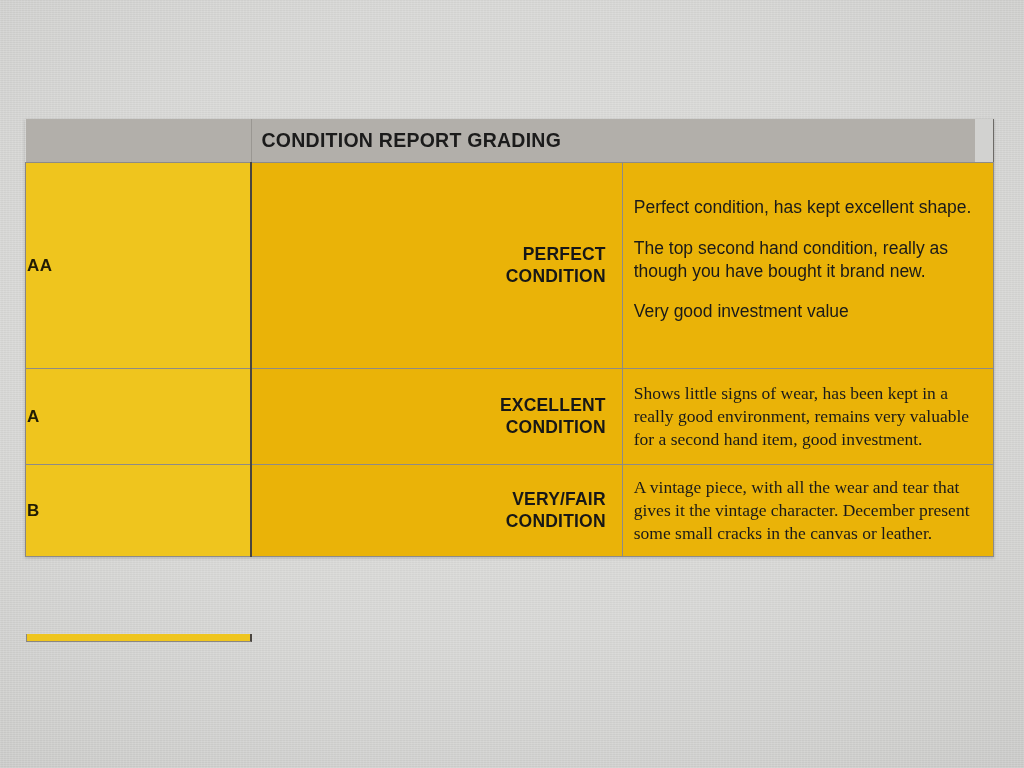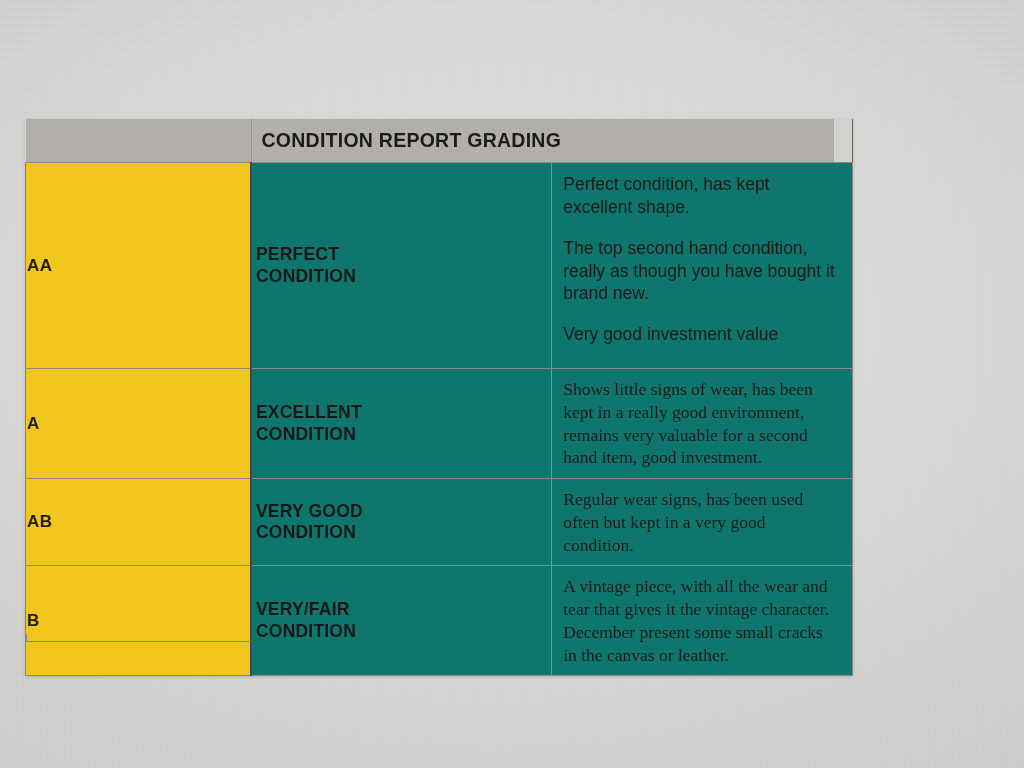--- a/index.html
+++ b/index.html
@@ -29,21 +29,21 @@
     background-image:
       repeating-linear-gradient(0deg, rgba(255,255,255,.40) 0 1px, rgba(0,0,0,.03) 1px 2px),
       repeating-linear-gradient(90deg, rgba(255,255,255,.25) 0 1px, rgba(0,0,0,.02) 1px 3px);
   }
 
   
   #grading-table {
     position: absolute;
     left: 25px;
     top: 119px;
-    width: 828px;
+    width: 969px;
     border-collapse: collapse;
     table-layout: fixed;
     box-shadow: 0 1px 3px rgba(0,0,0,.18);
   }
 
   
   .header-row td {
     background: #b2afaa;
     border: none;
     height: 43px;
@@ -71,41 +71,41 @@
     top: 0; right: 0; bottom: 0;
     width: 18px;
     background: #d2d2d0;
     border-right: 1px solid #6d6a66;
   }
 
   
   #grading-table tbody td {
     border: 1px solid #8e8b87;
     vertical-align: middle;
-    background: #0f766e;
+    background: #eab308;
   }
   .grade-cell {
     width: 225px;
     background: #efc51e !important;
     font-size: 17px;
     font-weight: bold;
     color: #211c05;
     letter-spacing: .4px;
     border-left: 1px solid #8a8682 !important;
     border-right: 2px solid #4a453f !important;
   }
   .label-cell {
     width: 218px;
-    text-align: left;
+    text-align: right;
     font-size: 17.5px;
     font-weight: bold;
     line-height: 1.22;
     color: #171717;
     letter-spacing: .2px;
-    padding: 6px 4px;
+    padding: 6px 16px;
   }
   .desc-cell {
     padding: 9px 14px 9px 11px;
     font-size: 17.5px;
     line-height: 1.3;
     color: #1a1a1a;
   }
   .desc-cell p {
     margin: 0 0 18px 0;
   }
@@ -175,30 +175,20 @@
       <td class="grade-cell">A</td>
       <td class="label-cell">
         <span>EXCELLENT</span><br>
         <span>CONDITION</span>
       </td>
       <td class="desc-cell tight">
         <p>Shows little signs of wear, has been kept in a really good environment, remains very valuable for a second hand item, good investment.</p>
       </td>
     </tr>
 
-    <tr id="row-ab">
-      <td class="grade-cell">AB</td>
-      <td class="label-cell">
-        <span>VERY GOOD</span><br>
-        <span>CONDITION</span>
-      </td>
-      <td class="desc-cell tight">
-        <p>Regular wear signs, has been used often but kept in a very good condition.</p>
-      </td>
-    </tr>
 
     <tr id="row-b">
       <td class="grade-cell">B</td>
       <td class="label-cell">
         <span>VERY/FAIR</span><br>
         <span>CONDITION</span>
       </td>
       <td class="desc-cell tight">
         <p>A vintage piece, with all the wear and tear that gives it the vintage character. December present some small cracks in the canvas or leather.</p>
       </td>

